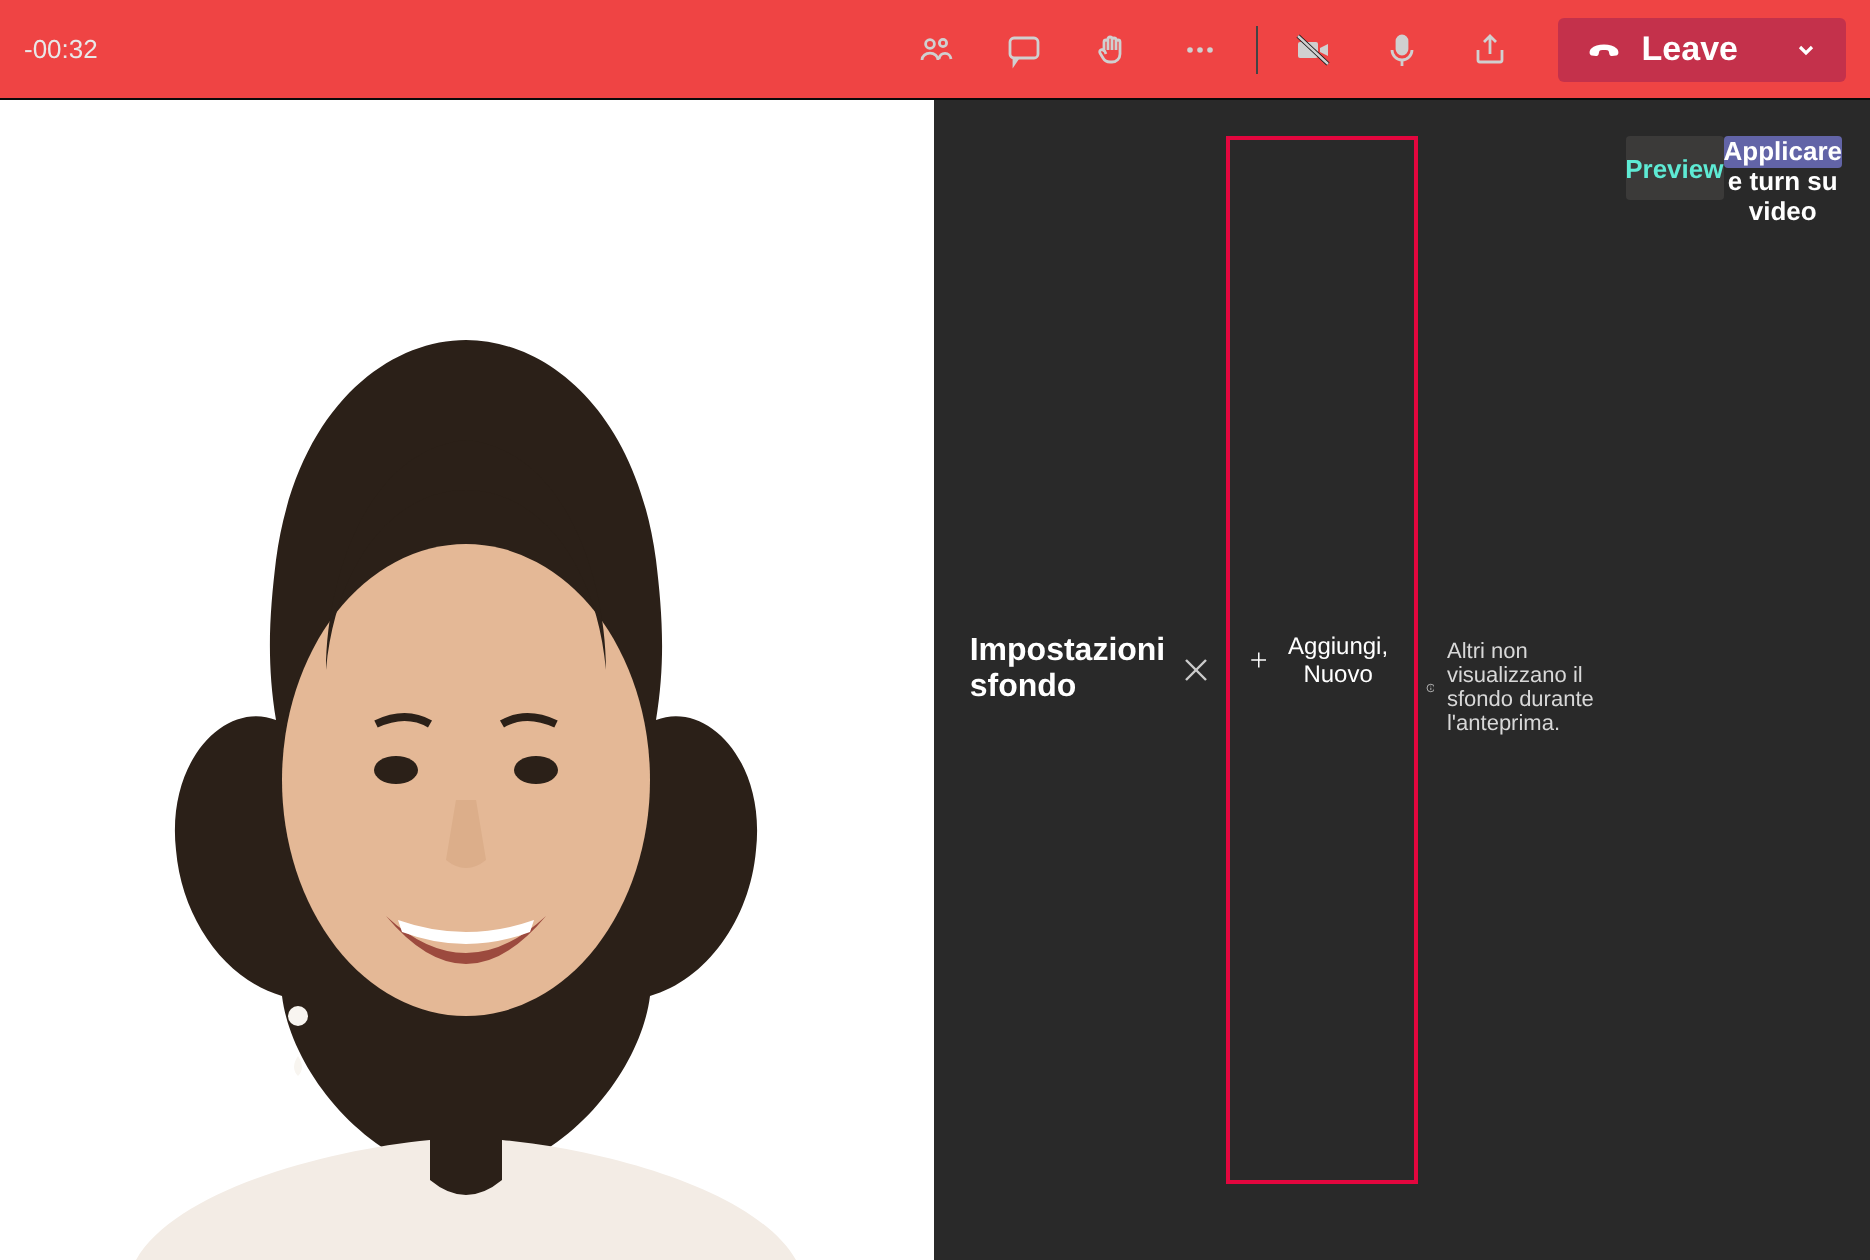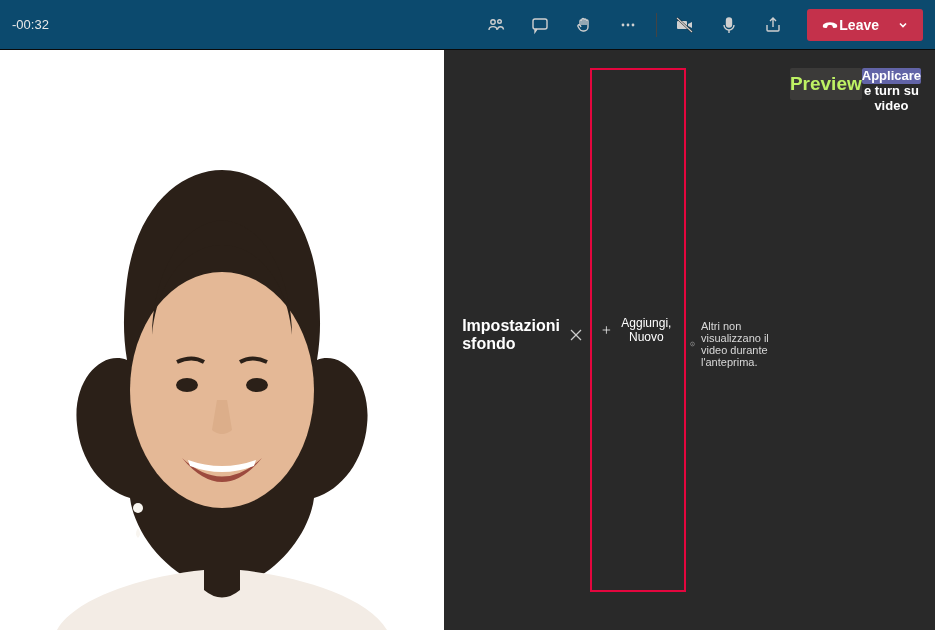--- a/index.html
+++ b/index.html
@@ -11,21 +11,21 @@
       width: 935px;
       height: 630px;
       background: #1f1f1f;
       font-family: "Segoe UI", Arial, sans-serif;
       overflow: hidden;
       display: flex;
       flex-direction: column;
     }
     .toolbar {
       height: 50px;
-      background: #0c4a6e;
+      background: #ef4444;
       display: flex;
       align-items: center;
       padding: 0 12px;
       border-bottom: 1px solid #0a0a0a;
     }
     .timer {
       color: #e8e8e8;
       font-size: 13px;
       font-weight: 400;
     }
@@ -56,23 +56,23 @@
     }
     .leave-btn {
       background: #c4314b;
       color: #fff;
       height: 32px;
       padding: 0 14px;
       border: none;
       border-radius: 3px;
       display: flex;
       align-items: center;
-      gap: 0;
-      cursor: pointer;
-      font-size: 14px;
+      gap: 10px;
+      cursor: pointer;
+      font-size: 17px;
       font-weight: 600;
       margin-left: 12px;
     }
     .leave-btn .chev-wrap {
       margin-left: 8px;
       padding-left: 10px;
       display: flex;
       align-items: center;
     }
     .main {
@@ -241,24 +241,24 @@
     .info-row {
       display: flex;
       align-items: center;
       gap: 6px;
       color: #d8d8d8;
       font-size: 11px;
       padding: 8px 4px 8px 4px;
     }
     .preview-btn {
       background: #3b3a39;
-      color: #bef264;
+      color: #5eead4;
       border: none;
       height: 32px;
-      font-size: 19px;
+      font-size: 13px;
       font-weight: 600;
       border-radius: 2px;
       cursor: pointer;
       margin-bottom: 8px;
     }
     .apply-btn {
       background: #6264a7;
       color: #ffffff;
       border: none;
       height: 16px;
@@ -403,19 +403,19 @@
       </div>
 
     </div>
 
     <div class="info-row">
       <svg width="14" height="14" viewBox="0 0 14 14" fill="none" stroke="currentColor" stroke-width="1.1">
         <circle cx="7" cy="7" r="5.5"></circle>
         <line x1="7" y1="6.5" x2="7" y2="10"></line>
         <circle cx="7" cy="4.2" r="0.7" fill="currentColor" stroke="none"></circle>
       </svg>
-      <span>Altri non visualizzano il video durante l'anteprima.</span>
+      <span>Altri non visualizzano il sfondo durante l'anteprima.</span>
     </div>
 
     <button class="preview-btn">Preview</button>
     <button class="apply-btn">Applicare e turn su video</button>
   </div>
 </div>
 
 </body></html>

